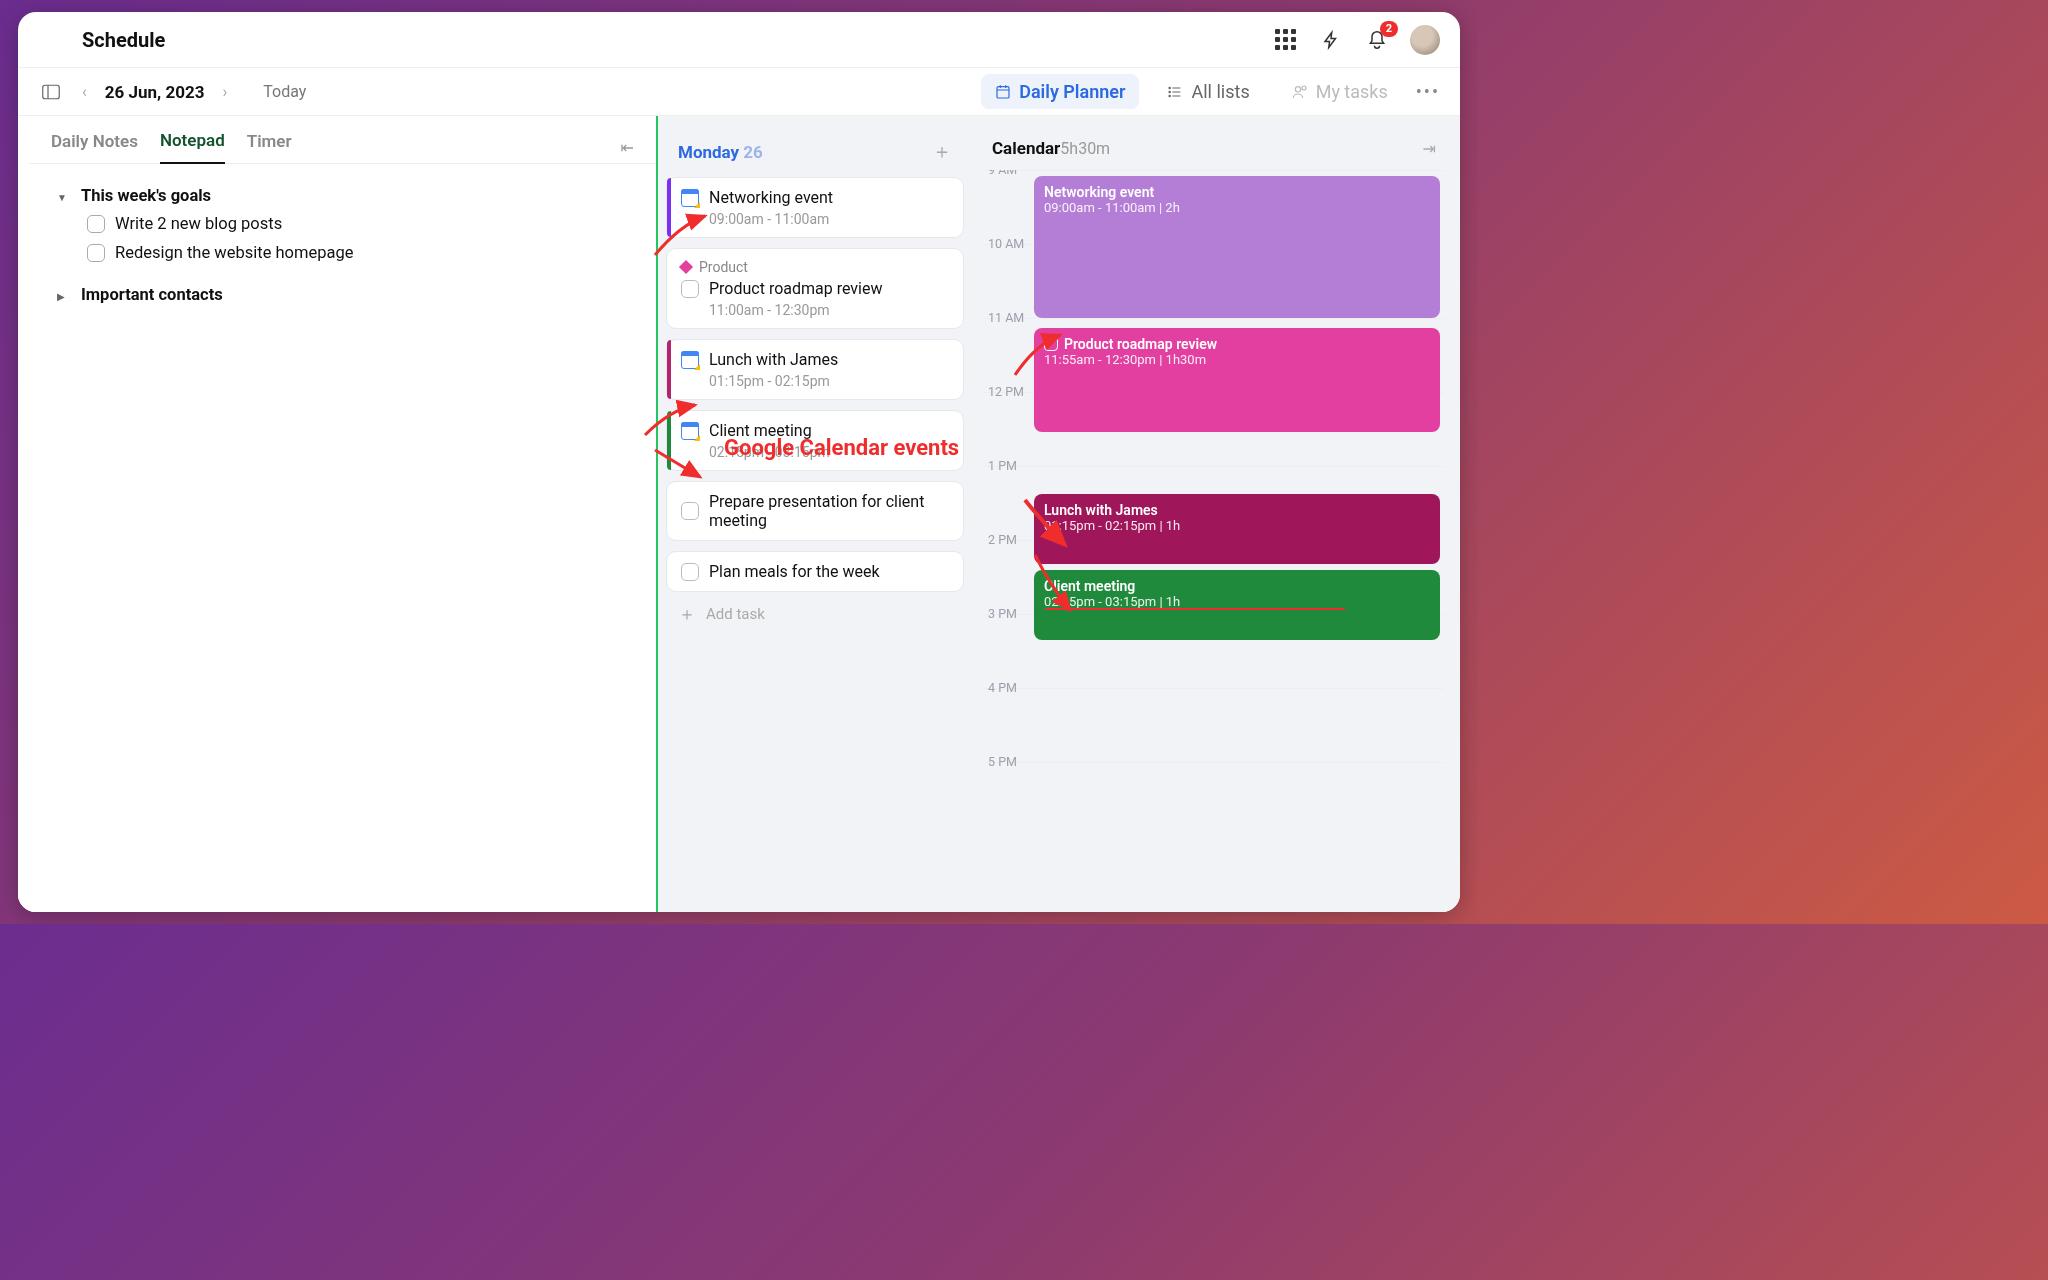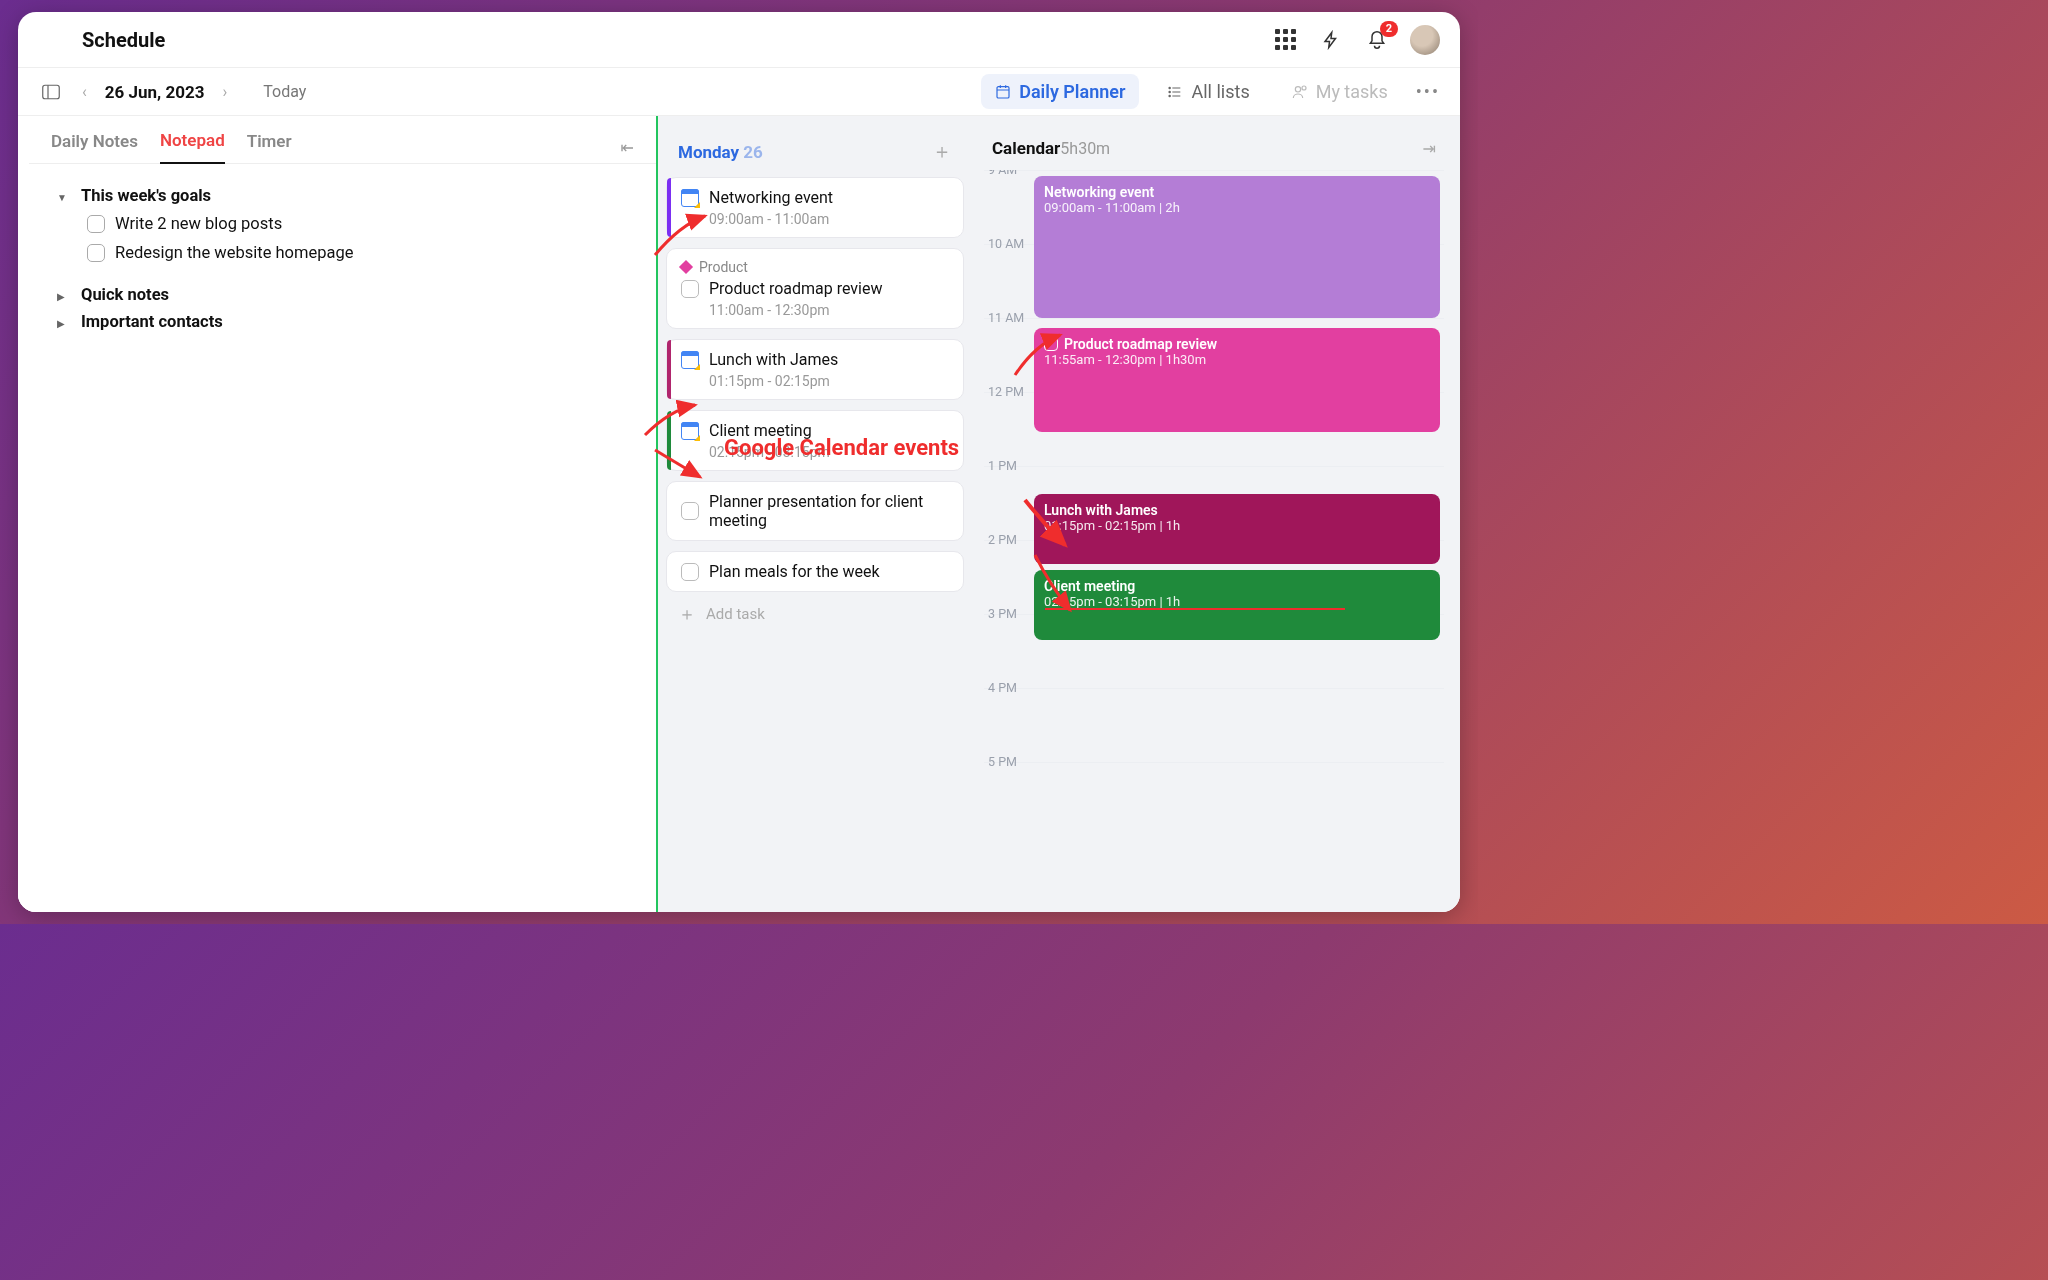--- a/index.html
+++ b/index.html
@@ -75,21 +75,21 @@
   
   .main { flex:1; display:flex; background:#f2f3f6; overflow:hidden;}
   .panel { background:#fff; border-radius:10px; margin:10px; display:flex; flex-direction:column; }
   .panel.notepad { flex: 0 0 640px; margin-left:0; border-radius:0; margin:0; border-right:2px solid #22c55e;padding-left:11px;}
   .panel.daylist { flex: 0 0 302px; background:transparent; margin:10px 6px;}
   .panel.calendar { flex:1; background:transparent; margin:10px 10px 10px 6px;}
 
   
   .tabs { display:flex; align-items:center; gap:22px; padding:14px 22px 0; position:relative;}
   .tab { font-size:17px; color:#888; font-weight:600; padding-bottom:12px; cursor:pointer;}
-  .tab.active { color:#ef4444; border-bottom:2px solid #111;}
+  .tab.active { color:#14532d; border-bottom:2px solid #111;}
   .tabs .collapse-icon { margin-left:auto; color:#999; cursor:pointer;}
   .note-body { padding:18px 28px; font-size:16.5px; color:#111; overflow:auto;}
   .node { display:flex; align-items:flex-start; gap:10px; padding:4px 0;}
   .node .tri { width:14px; color:#666; font-size:12px; padding-top:4px; user-select:none;}
   .node .tri.right::before { content:"▶"; font-size:10px;}
   .node .tri.down::before { content:"▼"; font-size:10px;}
   .node .txt { font-weight:700;}
   .children { margin-left:30px; }
   .todo { display:flex; align-items:center; gap:10px; padding:5px 0;}
   .todo .cb { width:18px; height:18px; border:1.6px solid #aaa; border-radius:5px; flex-shrink:0;}
@@ -255,24 +255,20 @@
               <span>Write 2 new blog posts</span>
             </div>
           <div class="todo">
               <span class="cb"></span>
               <span>Redesign the website homepage</span>
             </div>
         </div>
         <div style="height:14px"></div>
         <div class="node">
             <span class="tri right"></span>
-            <span class="txt">Quick notes</span>
-          </div>
-        <div class="node">
-            <span class="tri right"></span>
             <span class="txt">Important contacts</span>
           </div>
       </div>
     </div>
 
     <div class="panel daylist">
       <div class="daylist-header">
         <div class="title"><span>Monday</span> <span class="num">26</span></div>
         <div class="plus">＋</div>
       </div>
@@ -305,21 +301,21 @@
             <div class="stripe" style="background:#1f8a3b"></div>
             <div class="row1">
               <span class="gcal-icon"></span>
               <span class="title">Client meeting</span>
             </div>
             <div class="time">02:15pm - 03:15pm</div>
           </div>
           <div class="card">
             <div class="row1">
               <span class="cb"></span>
-              <span class="title">Planner presentation for client meeting</span>
+              <span class="title">Prepare presentation for client meeting</span>
             </div>
           </div>
           <div class="card">
             <div class="row1">
               <span class="cb"></span>
               <span class="title">Plan meals for the week</span>
             </div>
           </div>
         </div>
       <div class="addtask">

